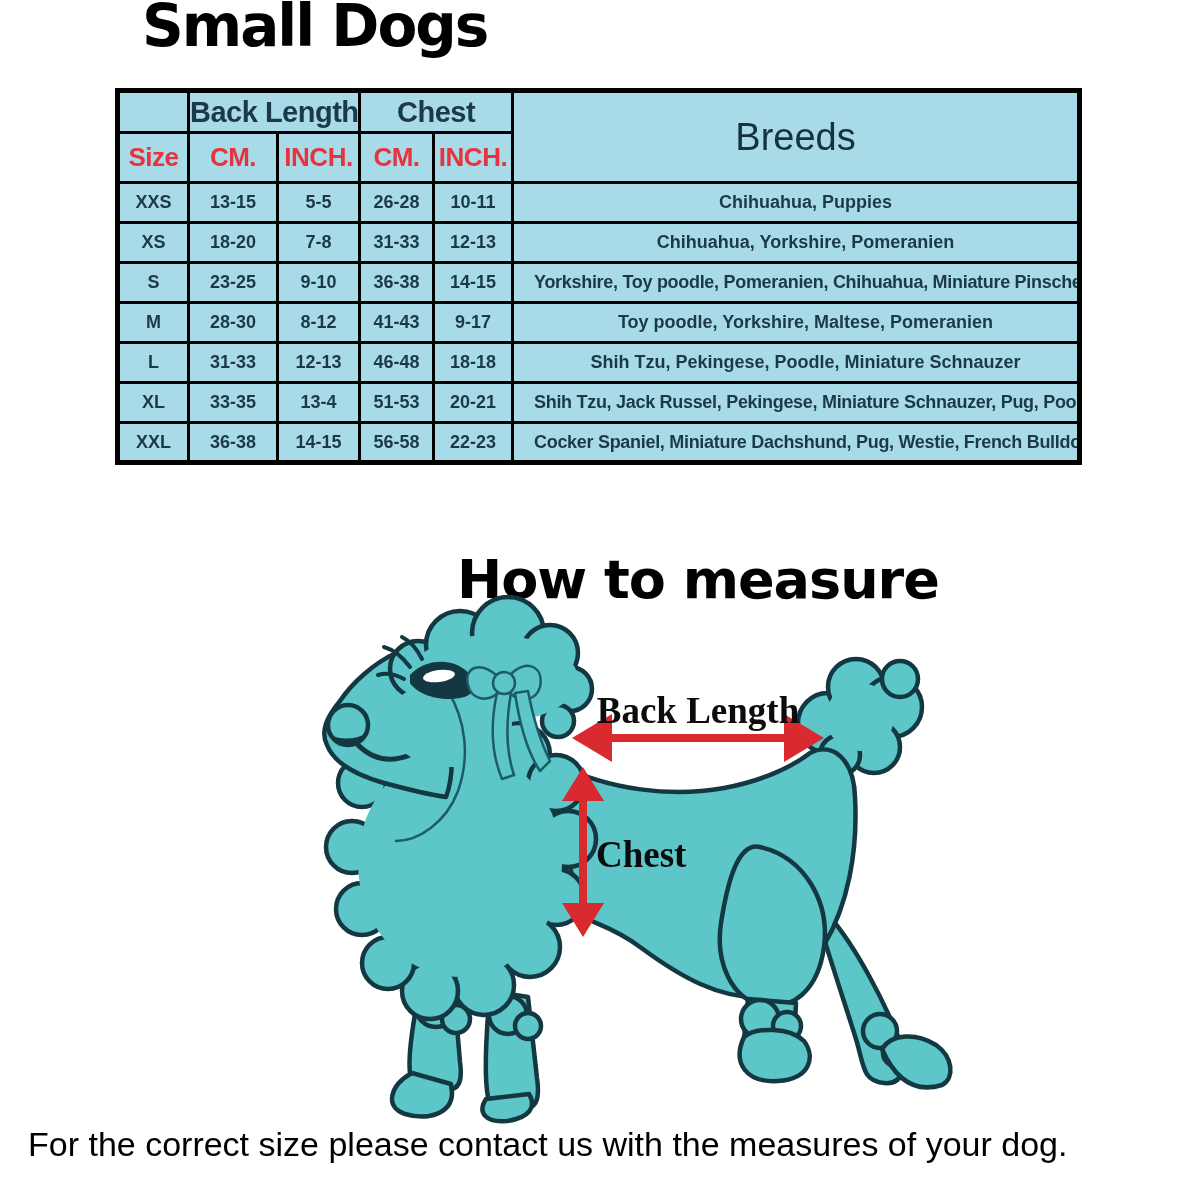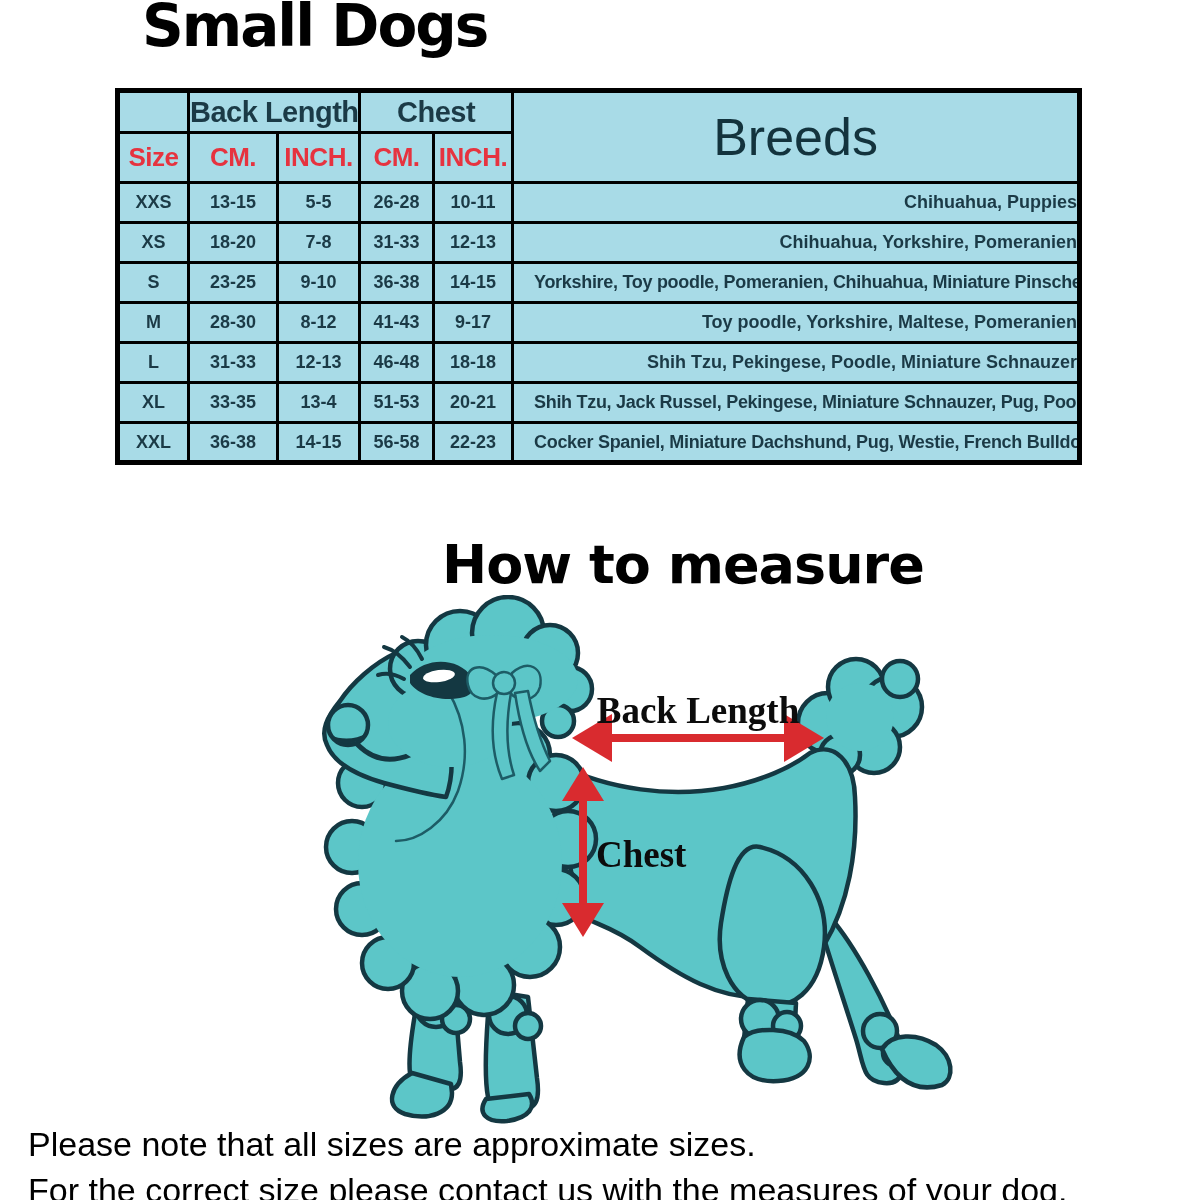--- a/index.html
+++ b/index.html
@@ -30,29 +30,29 @@
     background:var(--table-bg);border:5px solid #000;
   }
   .size-table th,.size-table td{
     border:3px solid #000;text-align:center;vertical-align:middle;
     padding:0;color:var(--table-text);overflow:hidden;white-space:nowrap;
   }
   .size-table thead tr.group-row th{height:42px}
   .size-table thead tr.unit-row th{height:50px}
   .size-table tbody td{height:40px;font-weight:bold;font-size:18px}
   th.group{font-size:29px;font-weight:bold;letter-spacing:-0.5px}
-  th.breeds-h{font-size:52px;font-weight:normal;color:#13333d;letter-spacing:0}
+  th.breeds-h{font-size:38px;font-weight:normal;color:#13333d;letter-spacing:0}
   th.red{color:var(--header-red);font-size:26px;font-weight:bold;letter-spacing:-0.5px}
   td.size{font-size:29px}
-  td.breeds{text-align:right;padding-left:20px}
+  td.breeds{text-align:center;padding-left:20px}
   td.sz-m{font-size:21px}
   td.sz-s{font-size:19px}
   td.sz-xs{font-size:15.5px;letter-spacing:-0.3px}
   .howto{
-    position:absolute;left:441px;top:532px;margin:1px;
+    position:absolute;left:441px;top:532px;margin:16px;
     font-family:"DejaVu Sans",sans-serif;font-weight:bold;
     font-size:54px;letter-spacing:-1px;color:var(--heading-black);
     white-space:nowrap;
   }
   .dog-wrap{position:absolute;left:300px;top:595px;width:660px;height:530px}
   .arrow-label{
     font-family:"Liberation Serif",serif;font-weight:bold;
     font-size:37px;fill:#0c0c0c;
   }
   .note{
@@ -265,17 +265,16 @@
         <path d="M 283,200 L 283,314" stroke="var(--arrow-red)" stroke-width="8"></path>
         <polygon points="283,172 262,206 304,206"></polygon>
         <polygon points="283,342 262,308 304,308"></polygon>
       </g>
       <text class="arrow-label" x="398" y="128" text-anchor="middle">Back Length</text>
       <text class="arrow-label" x="296" y="272">Chest</text>
     </svg>
   </div>
 
   <div class="note">
-    <div>Please note that all sizes are approximate sizes.</div>
     <div>For the correct size please contact us with the measures of your dog.</div>
   </div>
 
 </div>
 
 </body></html>

